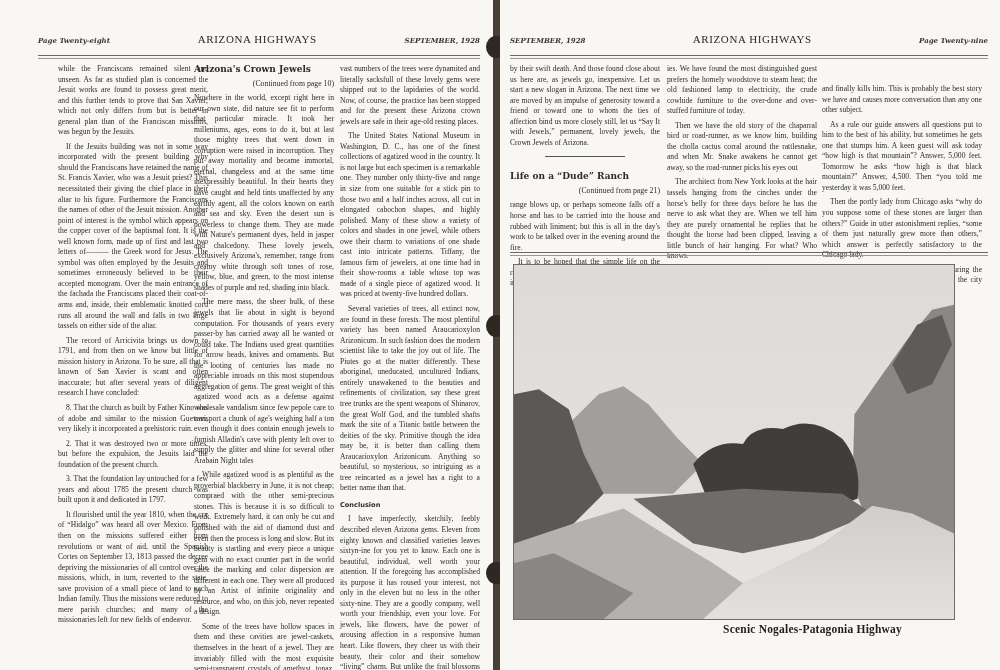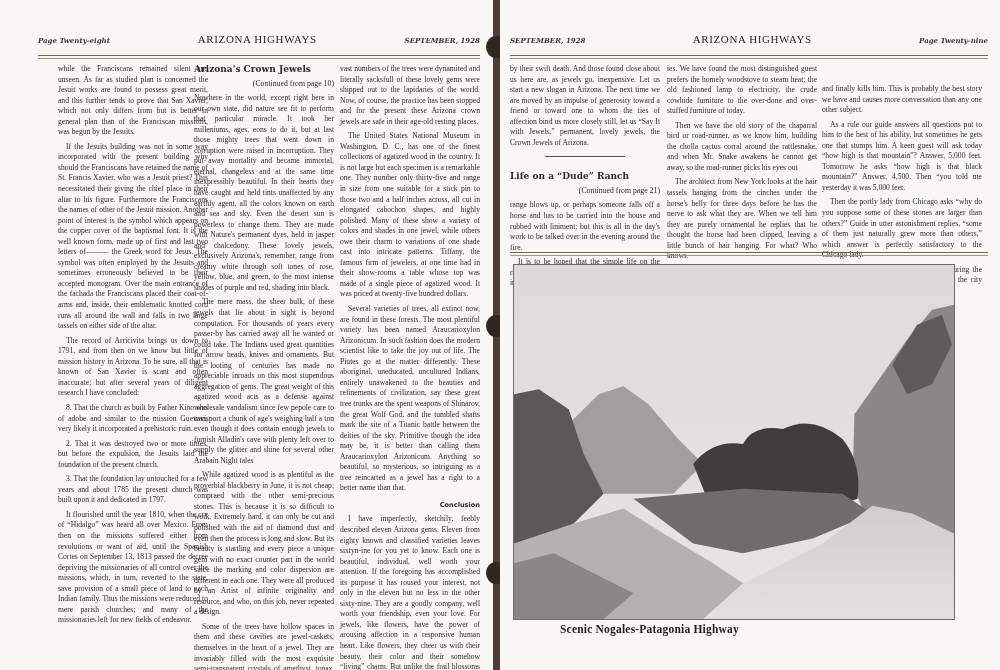--- a/index.html
+++ b/index.html
@@ -32,29 +32,29 @@
   .left .c1 { left: 38px; top: 64px; width: 150px; margin-left: 20px; }
   .left .c2 { left: 194px; top: 64px; width: 140px; }
   .left .c3 { left: 340px; top: 64px; width: 140px; }
 
   .right .c4 { left: 10px; top: 64px; width: 150px; }
   .right .c5 { left: 167px; top: 64px; width: 150px; }
   .right .c6 { left: 322px; top: 64px; width: 160px; margin-top: 20px; }
 
   .article-title { font-family: "DejaVu Serif", serif; font-weight: bold; font-size: 9px; text-align: left; text-indent: 0 !important; margin-bottom: 1px; }
   .article-sub { font-family: "Liberation Serif", serif; font-size: 7.8px; text-align: right; text-indent: 0 !important; margin-bottom: 2px; }
-  .section-head { font-family: "DejaVu Sans", sans-serif; font-weight: bold; font-size: 6.6px; text-align: right; text-indent: 0 !important; margin: 6px 0 3px; }
+  .section-head { font-family: "DejaVu Sans", sans-serif; font-weight: bold; font-size: 6.6px; text-align: left; text-indent: 0 !important; margin: 6px 0 3px; }
   .divider { width: 80px; height: 1px; background: #555; margin: 8px auto 14px; }
 
   .bottom-rule { position: absolute; left: 10px; top: 252px; width: 478px; border-top: 1px solid #6b6864; }
   .bottom-rule::after { content: ""; position: absolute; left: 0; right: 0; top: 2px; border-top: 1px solid #9a9792; }
 
   .photo { position: absolute; left: 13px; top: 264px; width: 442px; height: 356px; border: 1px solid #6e6c68; overflow: hidden; background: #d9d8d5; }
   .photo svg { display: block; width: 100%; height: 100%; }
-  .caption { position: absolute; left: 60px; top: 623px; width: 342px; text-align: left; font-family: "Liberation Serif", serif; font-weight: bold; font-size: 11.5px; color: #1f1e1c; letter-spacing: 0.2px; }
+  .caption { position: absolute; left: 60px; top: 623px; width: 342px; text-align: right; font-family: "Liberation Serif", serif; font-weight: bold; font-size: 11.5px; color: #1f1e1c; letter-spacing: 0.2px; }
 </style>
 </head>
 <body>
 
 <div class="page left">
   <div class="header">
     <span class="hdr-page">Page Twenty-eight</span>
     <span class="hdr-title">ARIZONA HIGHWAYS</span>
     <span class="hdr-date">SEPTEMBER, 1928</span>
   </div>

